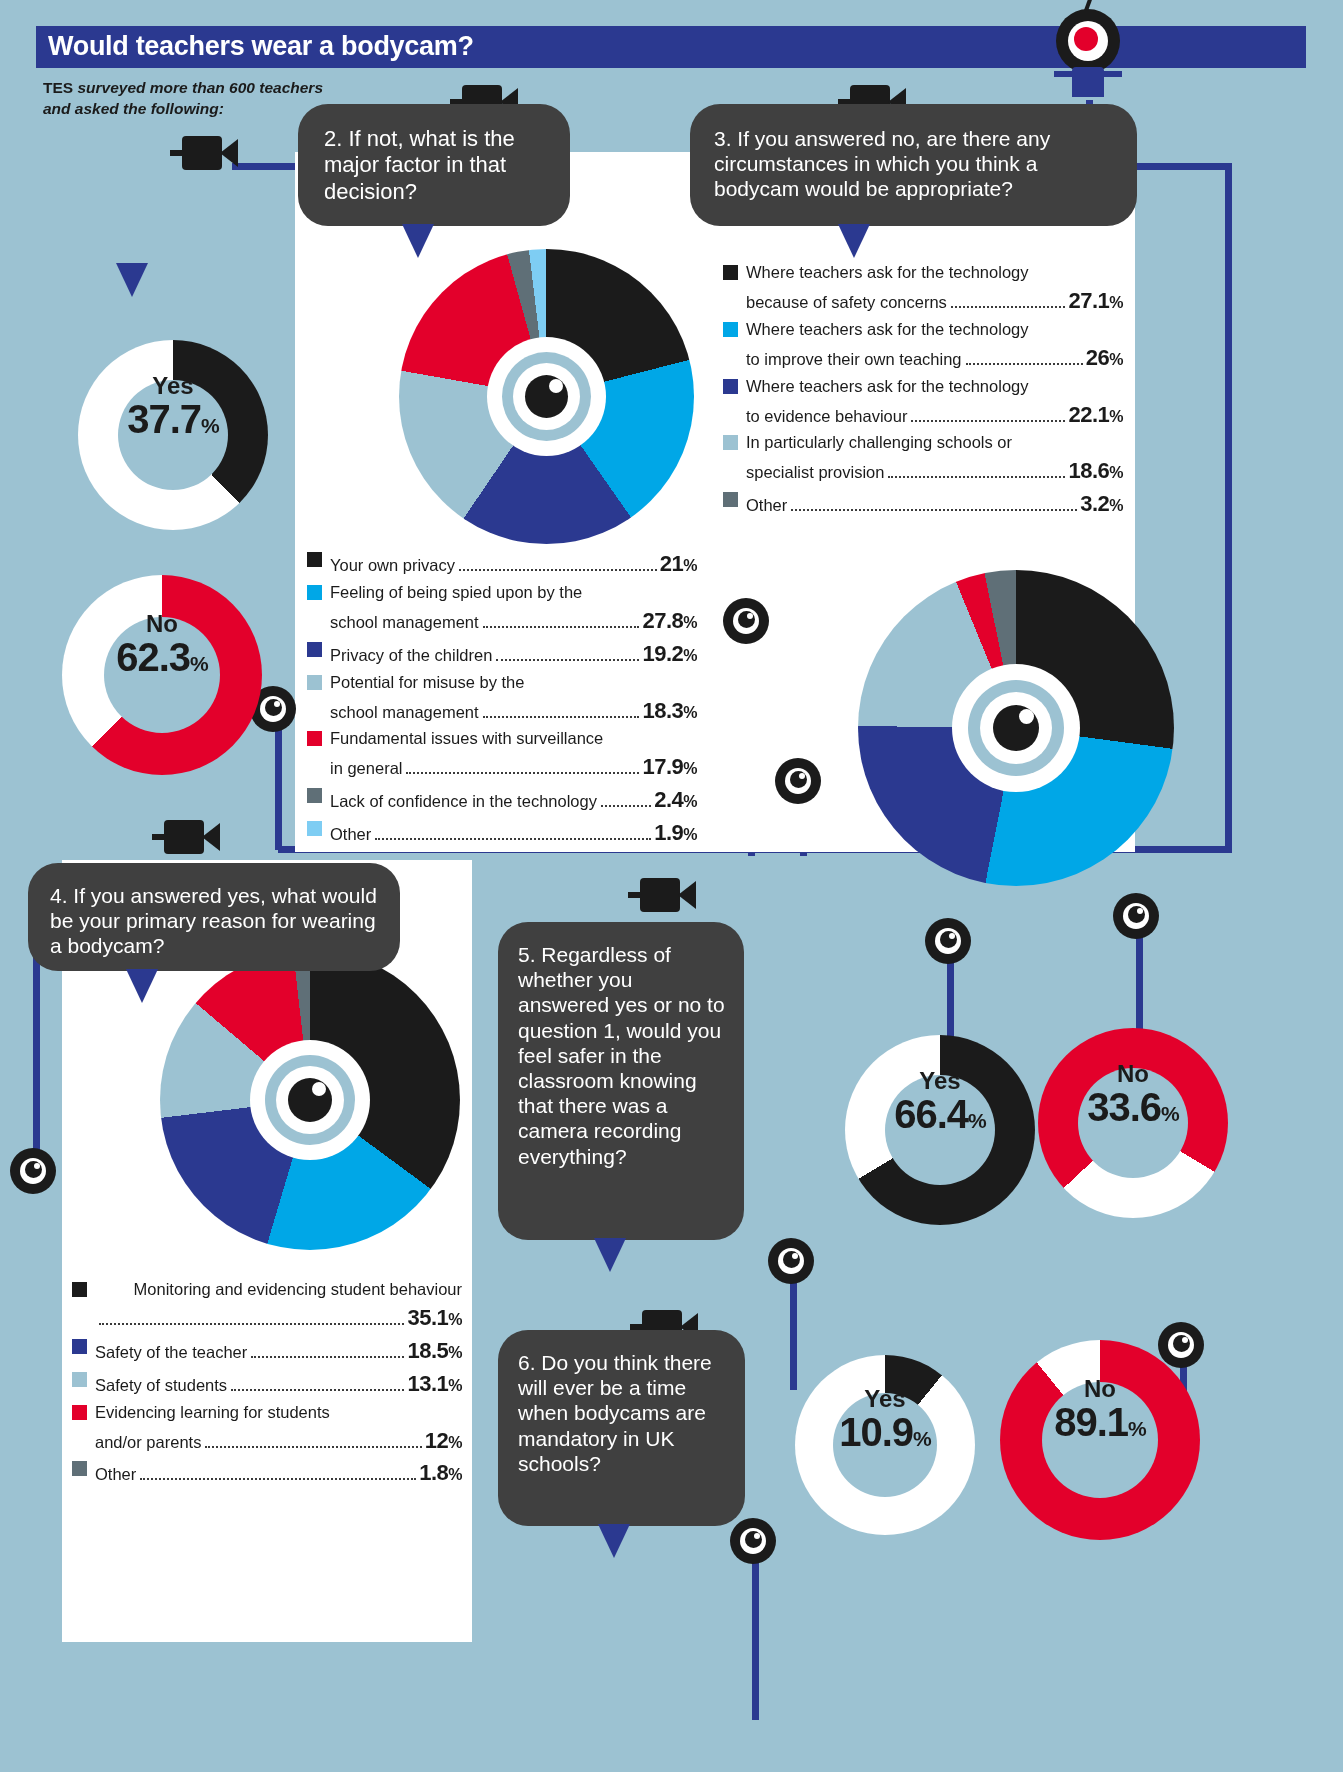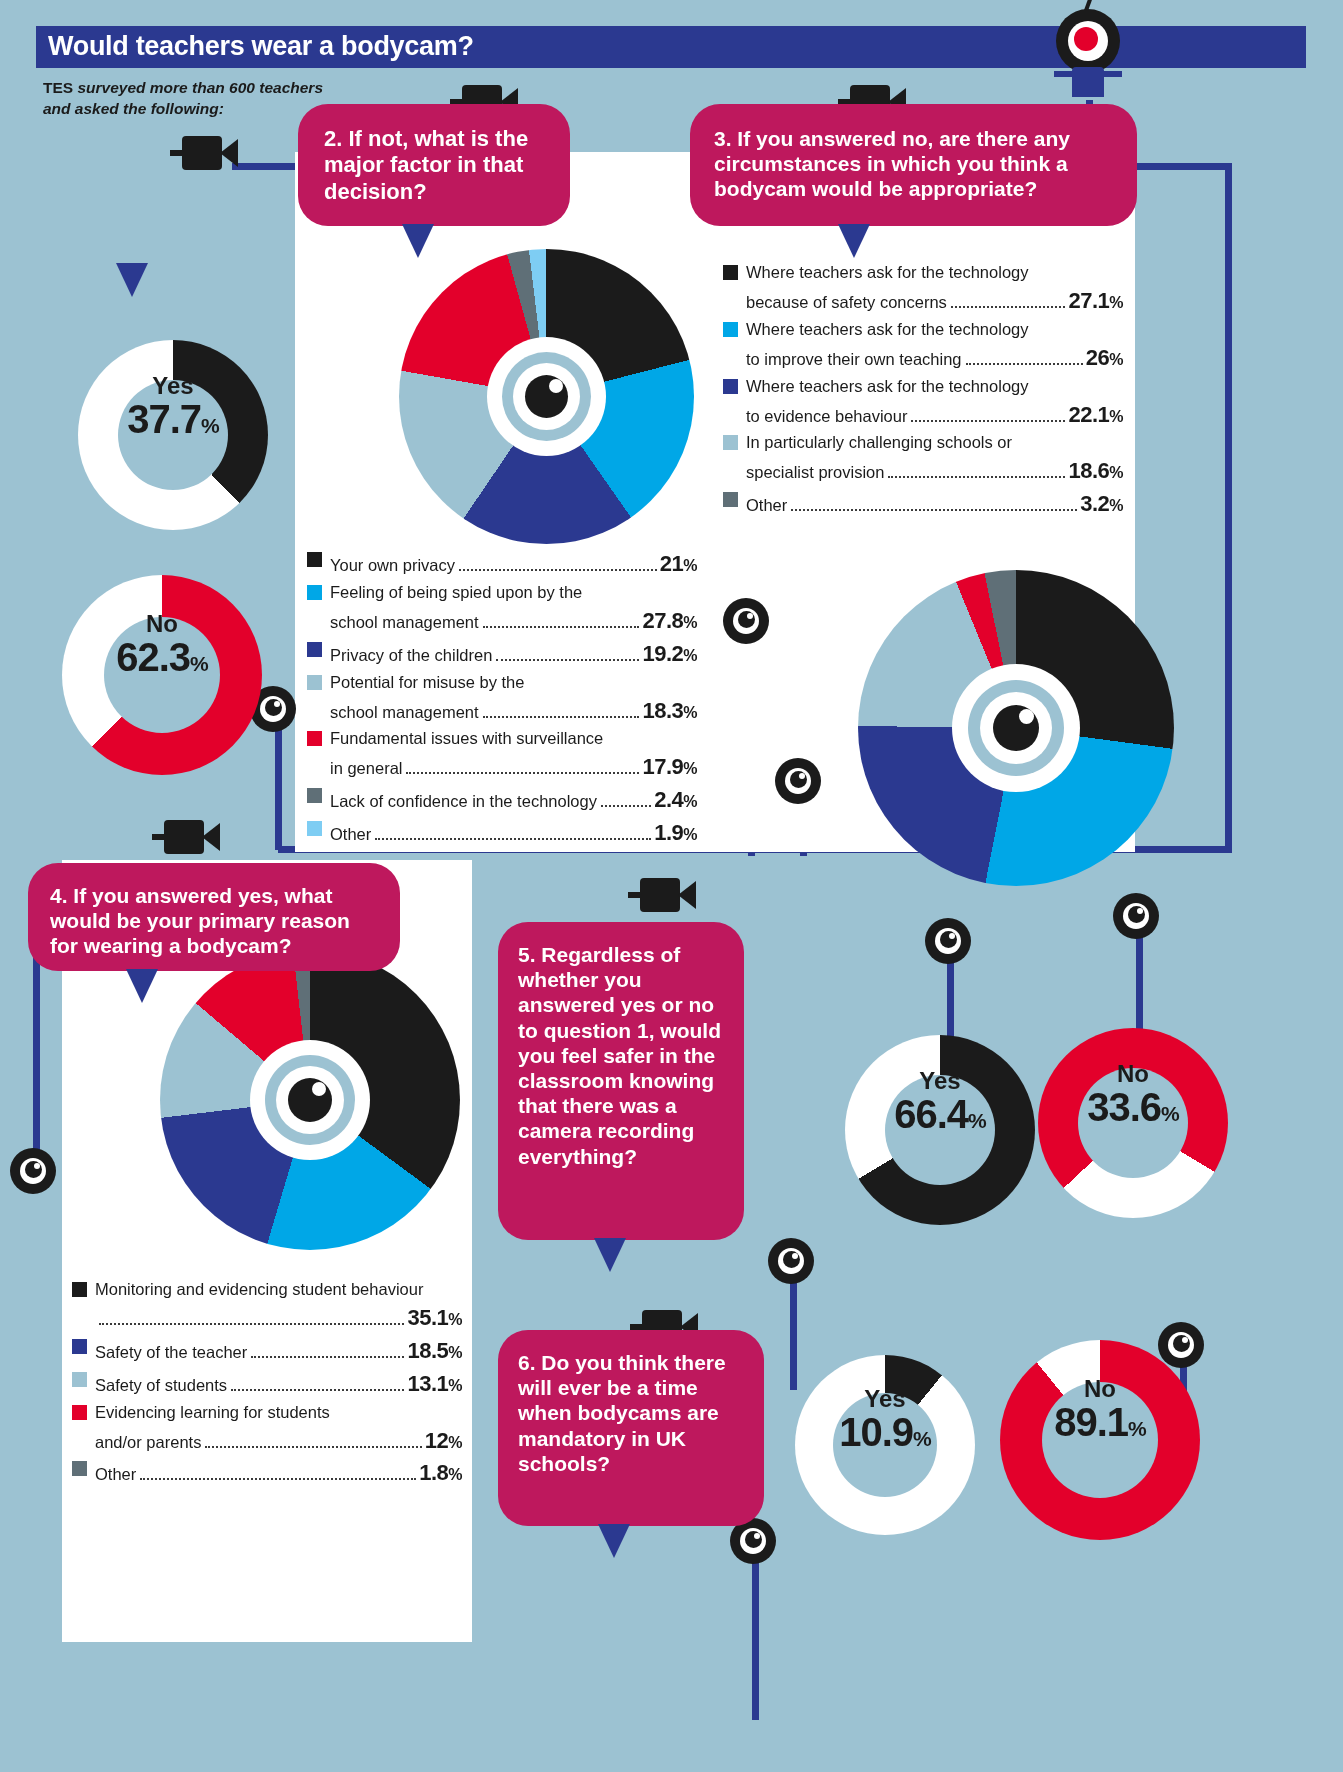--- a/index.html
+++ b/index.html
@@ -33,22 +33,22 @@
   .panel { position: absolute; background: #ffffff; }
   #panel-q2 { left: 295px; top: 152px; width: 410px; height: 700px; }
   #panel-q3 { left: 705px; top: 152px; width: 430px; height: 700px; }
   #panel-q4 { left: 62px; top: 860px; width: 410px; height: 782px; }
 
   
   .rail { position: absolute; background: #2b3990; }
 
   
   .bubble {
-    position: absolute; background: #be185d; color: #fff;
-    border-radius: 30px; font-weight: bold; line-height: 1.2;
+    position: absolute; background: #404040; color: #fff;
+    border-radius: 30px; font-weight: normal; line-height: 1.2;
   }
   .bubble .btext { display:block; }
   .tail {
     position: absolute; width: 0; height: 0;
     border-left: 16px solid transparent;
     border-right: 16px solid transparent;
     border-top: 34px solid #2b3990;
   }
 
   
@@ -431,21 +431,21 @@
       <div class="innerw" style="left:26px;top:26px;width:68px;height:68px;"></div>
       <div class="pup" style="left:38px;top:38px;width:44px;height:44px;"></div>
       <div class="gl" style="left:62px;top:42px;width:14px;height:14px;"></div>
     </div>
   </div>
 
   <div class="legend" style="left:72px;top:1278px;width:390px;">
     <div class="lrow">
       <div class="sw" style="background:#1b1b1b;"></div>
       <div class="ltext lwrap">
-        <div style="white-space:nowrap;">Monitoring and evidencing student behaviour</div>
+        <div style="white-space:nowrap;text-align:right;">Monitoring and evidencing student behaviour</div>
         <div class="lline">
             <span class="dots"></span>
             <span class="lval"><span>35.1</span><small>%</small></span>
           </div>
       </div>
     </div>
     <div class="lrow">
       <div class="sw" style="background:#2b3990;"></div>
       <div class="ltext">
         <div class="lline">
@@ -537,18 +537,18 @@
   <div class="bubble b4" style="left:28px;top:863px;width:372px;height:108px;padding:20px 18px 0 22px;">
     <span class="btext">4. If you answered yes, what would be your primary reason for wearing a bodycam?</span>
   </div>
   <div class="tail" style="left:126px;top:969px;"></div>
 
   <div class="bubble b5" style="left:498px;top:922px;width:246px;height:318px;padding:20px 18px 0 20px;">
     <span class="btext">5. Regardless of whether you answered yes or no to question 1, would you feel safer in the classroom knowing that there was a camera recording everything?</span>
   </div>
   <div class="tail" style="left:594px;top:1238px;"></div>
 
-  <div class="bubble b6" style="left:498px;top:1330px;width:266px;height:196px;padding:20px 18px 0 20px;">
+  <div class="bubble b6" style="left:498px;top:1330px;width:247px;height:196px;padding:20px 18px 0 20px;">
     <span class="btext">6. Do you think there will ever be a time when bodycams are mandatory in UK schools?</span>
   </div>
   <div class="tail" style="left:598px;top:1524px;"></div>
 
 </div>
 
 </body></html>

